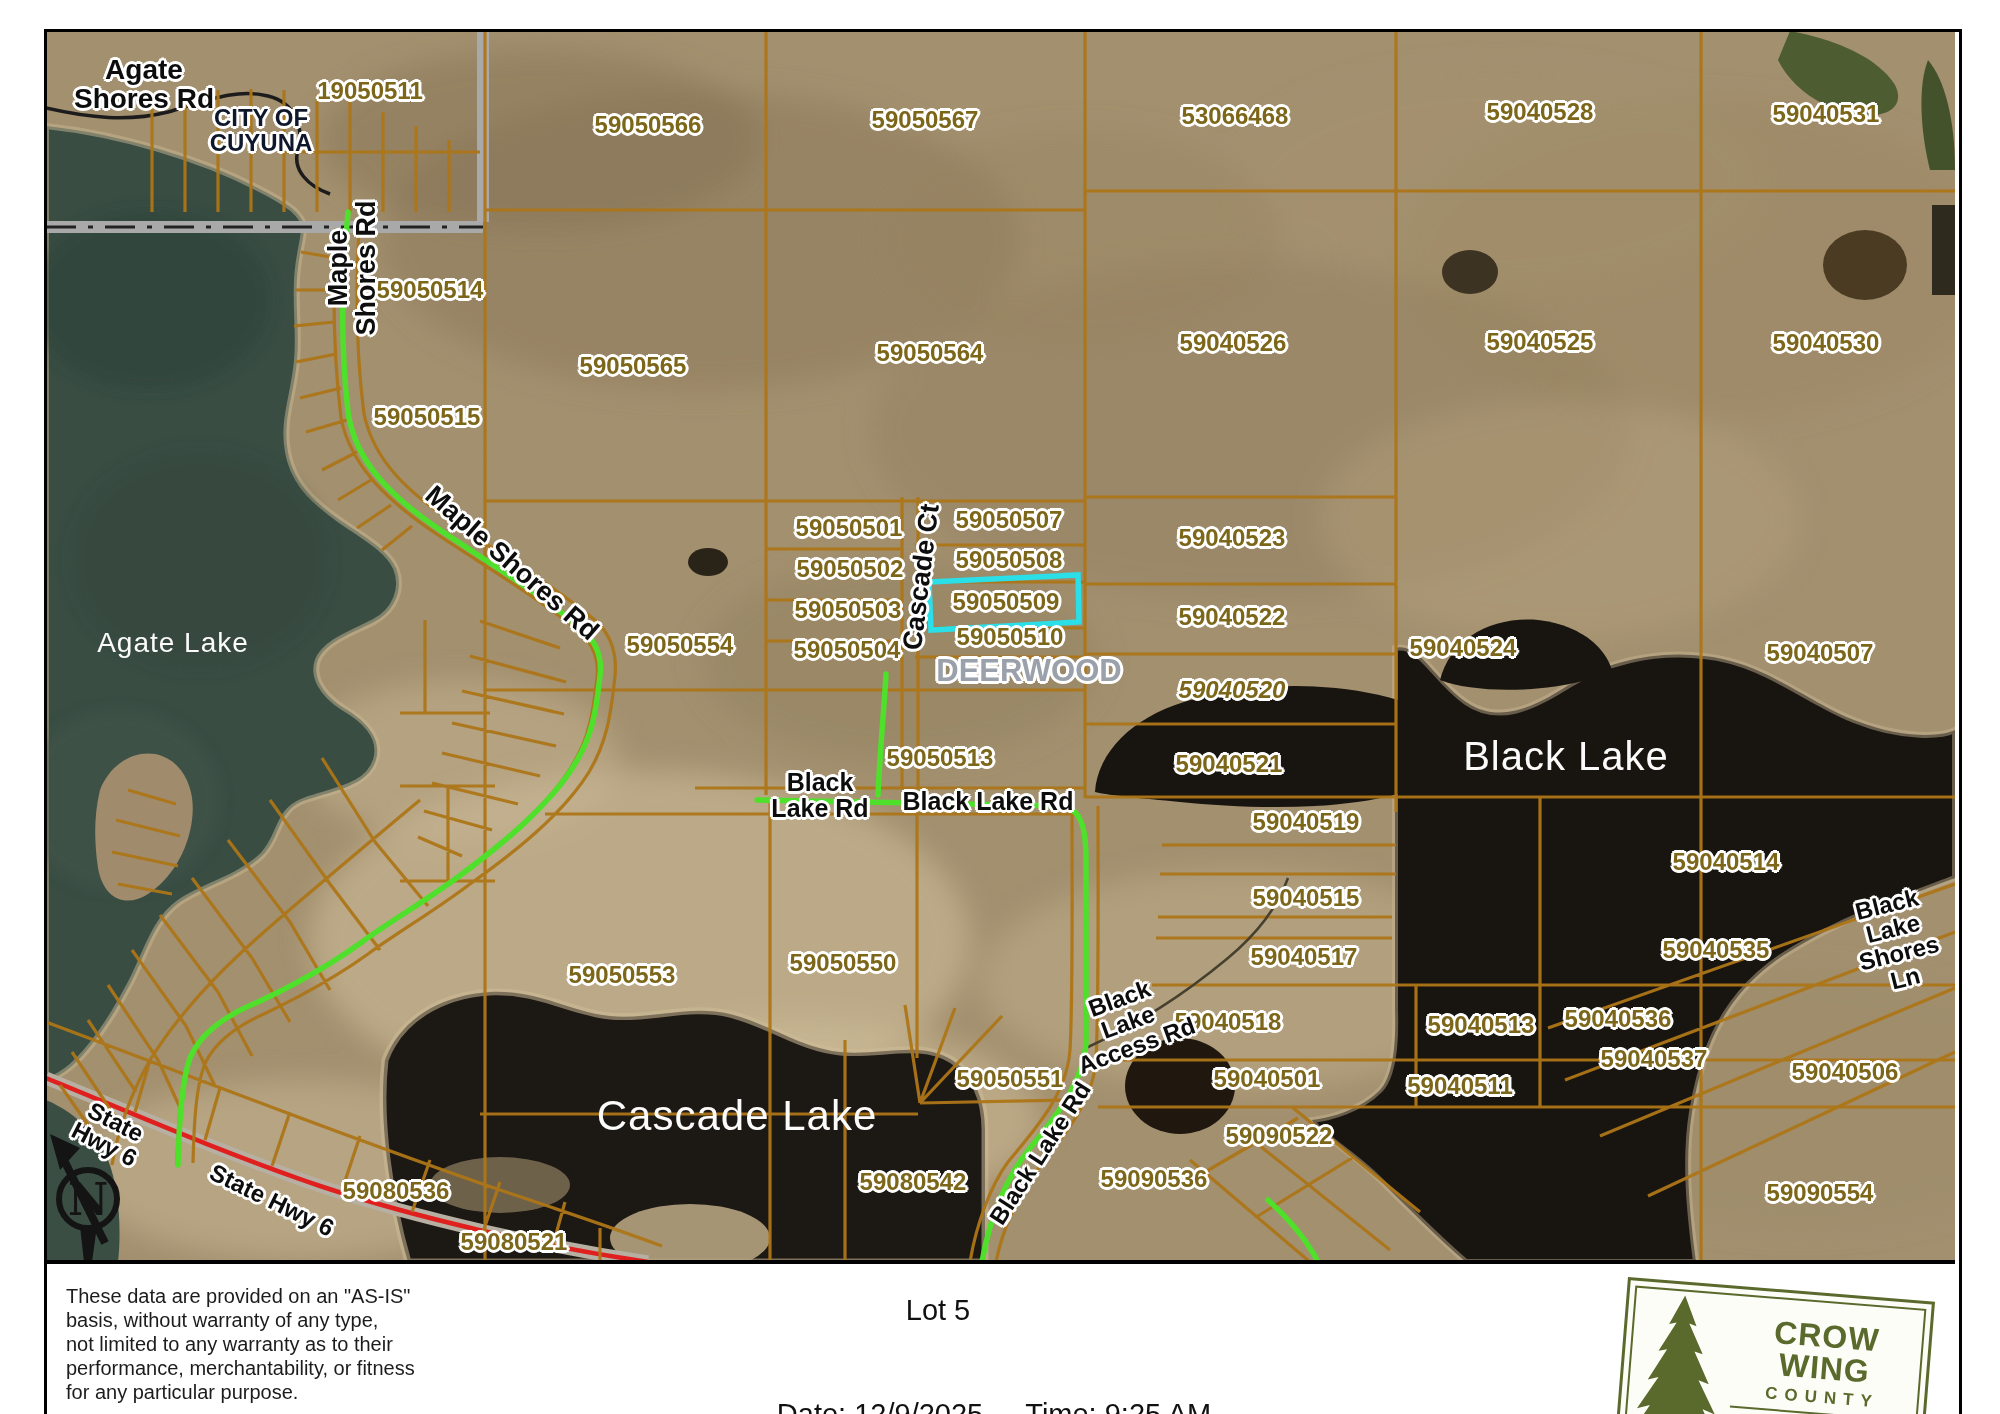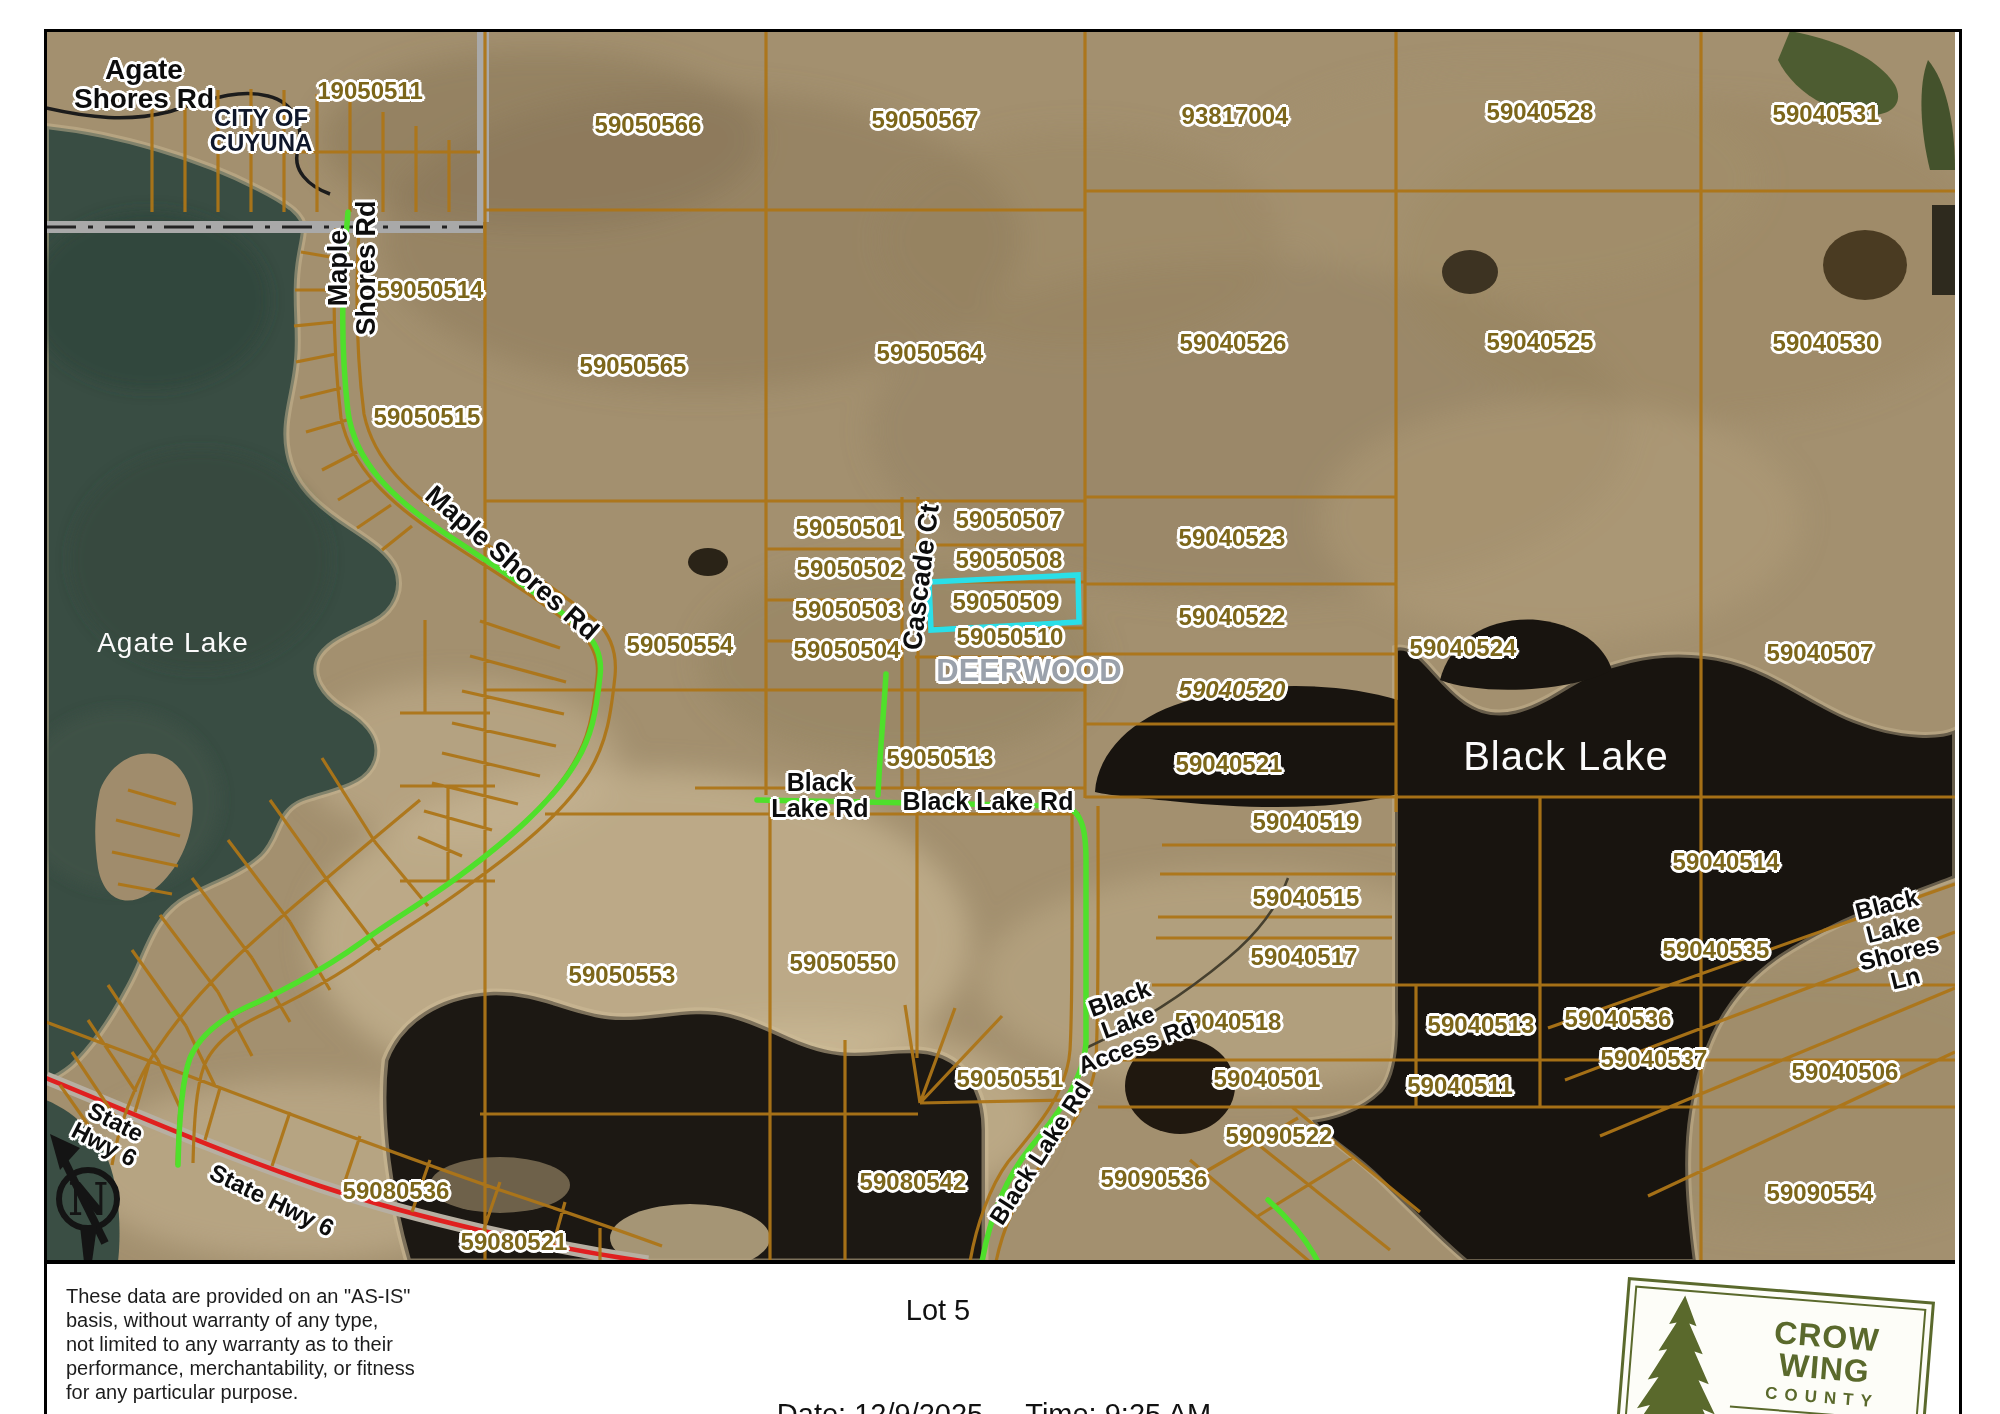--- a/index.html
+++ b/index.html
@@ -191,21 +191,21 @@
         <path d="M105,1243 L64,1160" stroke="#141414" stroke-width="8"></path>
         <polygon points="50,1134 80,1148 60,1170" fill="#141414"></polygon>
         <polygon points="80,1226 97,1226 92,1262 84,1262" fill="#141414"></polygon>
       </g>
     </svg>
 
     <div id="label-layer">
         <div class="mlabel parcel halo" style="left: 370px; top: 91px; transform: translate(-50%, -50%);">19050511</div>
         <div class="mlabel parcel halo" style="left: 648px; top: 125px; transform: translate(-50%, -50%);">59050566</div>
         <div class="mlabel parcel halo" style="left: 925px; top: 120px; transform: translate(-50%, -50%);">59050567</div>
-        <div class="mlabel parcel halo" style="left: 1235px; top: 116px; transform: translate(-50%, -50%);">93817004</div>
+        <div class="mlabel parcel halo" style="left: 1235px; top: 116px; transform: translate(-50%, -50%);">53066468</div>
         <div class="mlabel parcel halo" style="left: 1540px; top: 112px; transform: translate(-50%, -50%);">59040528</div>
         <div class="mlabel parcel halo" style="left: 1826px; top: 114px; transform: translate(-50%, -50%);">59040531</div>
         <div class="mlabel parcel halo" style="left: 430px; top: 290px; transform: translate(-50%, -50%);">59050514</div>
         <div class="mlabel parcel halo" style="left: 633px; top: 366px; transform: translate(-50%, -50%);">59050565</div>
         <div class="mlabel parcel halo" style="left: 930px; top: 353px; transform: translate(-50%, -50%);">59050564</div>
         <div class="mlabel parcel halo" style="left: 1233px; top: 343px; transform: translate(-50%, -50%);">59040526</div>
         <div class="mlabel parcel halo" style="left: 1540px; top: 342px; transform: translate(-50%, -50%);">59040525</div>
         <div class="mlabel parcel halo" style="left: 1826px; top: 343px; transform: translate(-50%, -50%);">59040530</div>
         <div class="mlabel parcel halo" style="left: 427px; top: 417px; transform: translate(-50%, -50%);">59050515</div>
         <div class="mlabel parcel halo" style="left: 849px; top: 528px; transform: translate(-50%, -50%);">59050501</div>
@@ -262,20 +262,21 @@
 Hwy 6</div>
         <div class="mlabel road halo" style="left: 272px; top: 1200px; font-size: 24px; transform: translate(-50%, -50%) rotate(26deg);">State Hwy 6</div>
         <div class="mlabel road halo" style="left: 1896px; top: 941px; font-size: 24px; transform: translate(-50%, -50%) rotate(-14deg);">Black
 Lake
 Shores Ln</div>
         <div class="mlabel place halo" style="left: 261px; top: 130px; font-size: 24px; color: #0f172a; transform: translate(-50%, -50%);">CITY OF
 CUYUNA</div>
         <div class="mlabel place halo" style="left: 1029px; top: 671px; font-size: 31px; color: rgb(154, 161, 171); transform: translate(-50%, -50%);">DEERWOOD</div>
         <div class="mlabel lake" style="left: 173px; top: 643px; font-size: 28px; transform: translate(-50%, -50%);">Agate Lake</div>
         <div class="mlabel lake" style="left: 1566px; top: 756px; font-size: 40px; transform: translate(-50%, -50%);">Black Lake</div>
+        <div class="mlabel lake" style="left: 737px; top: 1116px; font-size: 42px; transform: translate(-50%, -50%);">Cascade Lake</div>
       </div>
   </div>
 
   <div class="footer-disclaimer">
     <div>These data are provided on an "AS-IS"</div>
     <div>basis, without warranty of any type,</div>
     <div>not limited to any warranty as to their</div>
     <div>performance, merchantability, or fitness</div>
     <div>for any particular purpose.</div>
   </div>

